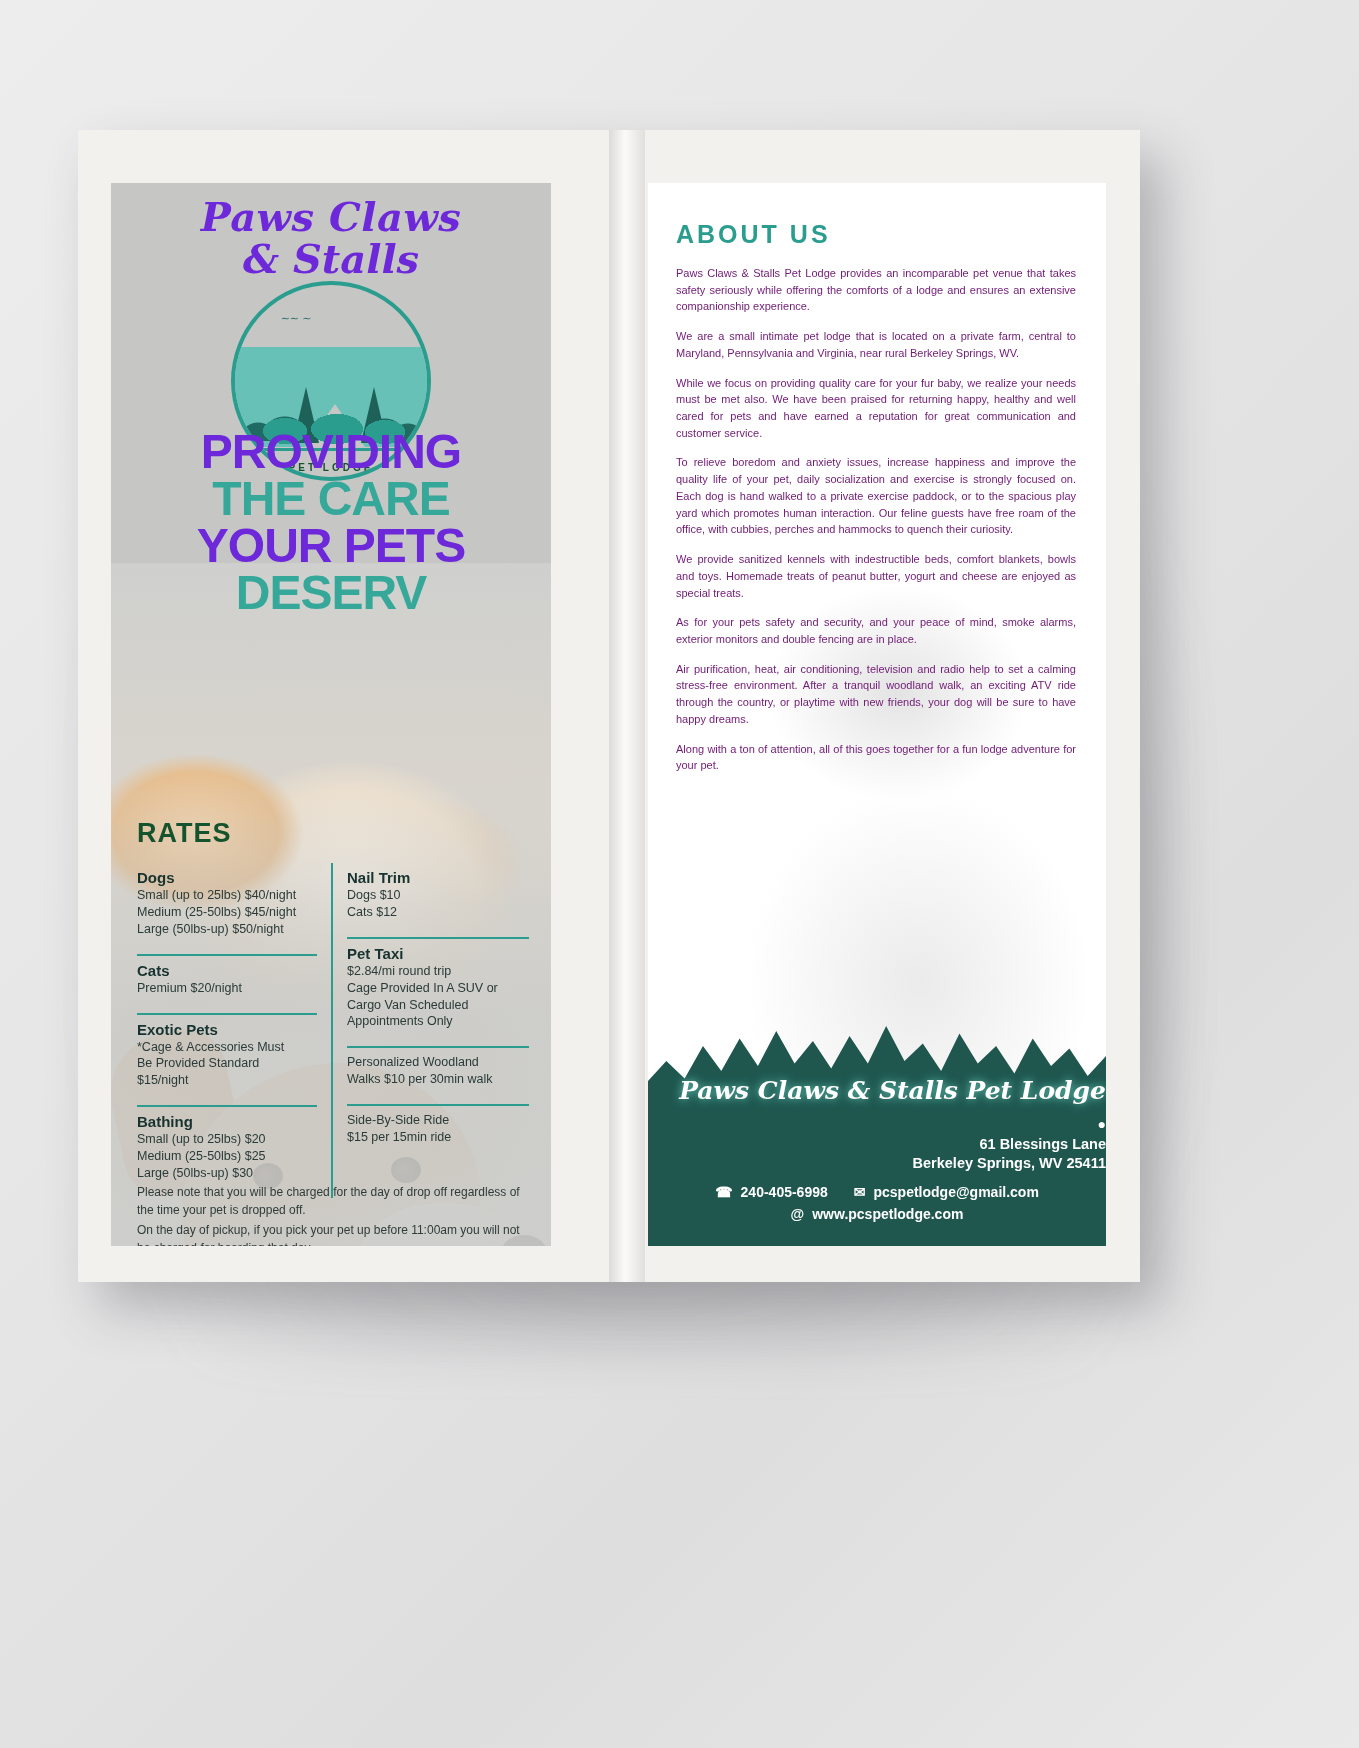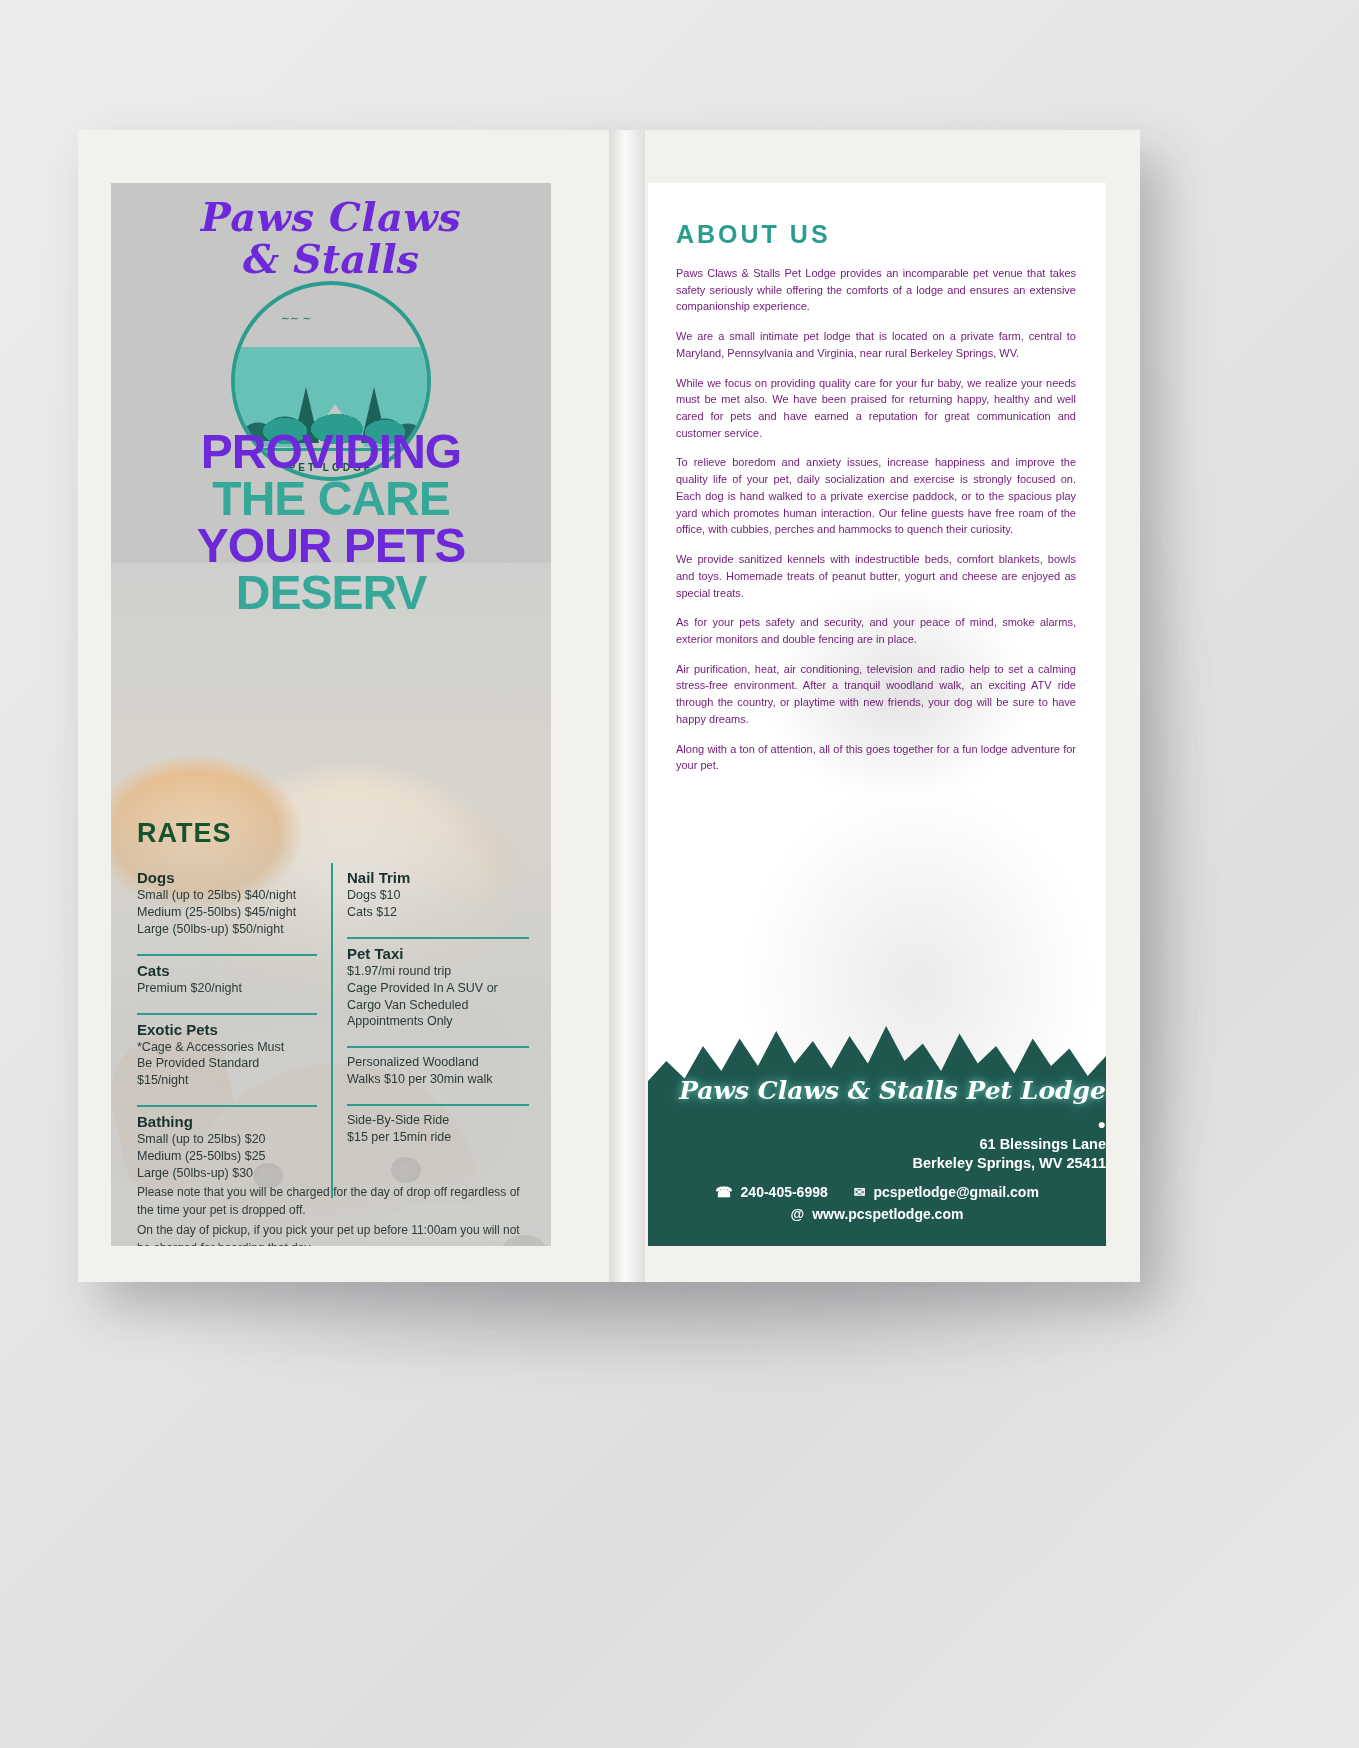--- a/index.html
+++ b/index.html
@@ -317,21 +317,21 @@
         </div>
 
         <div class="rates-col right">
           <div class="rate-block">
             <div class="rate-head">Nail Trim</div>
             <div class="rate-line">Dogs $10</div>
             <div class="rate-line">Cats $12</div>
           </div>
           <div class="rate-block">
             <div class="rate-head">Pet Taxi</div>
-            <div class="rate-line">$1.97/mi round trip</div>
+            <div class="rate-line">$2.84/mi round trip</div>
             <div class="rate-line">Cage Provided In A SUV or</div>
             <div class="rate-line">Cargo Van Scheduled</div>
             <div class="rate-line">Appointments Only</div>
           </div>
           <div class="rate-block">
             <div class="rate-line">Personalized Woodland</div>
             <div class="rate-line">Walks $10 per 30min walk</div>
           </div>
           <div class="rate-block">
             <div class="rate-line">Side-By-Side Ride</div>

